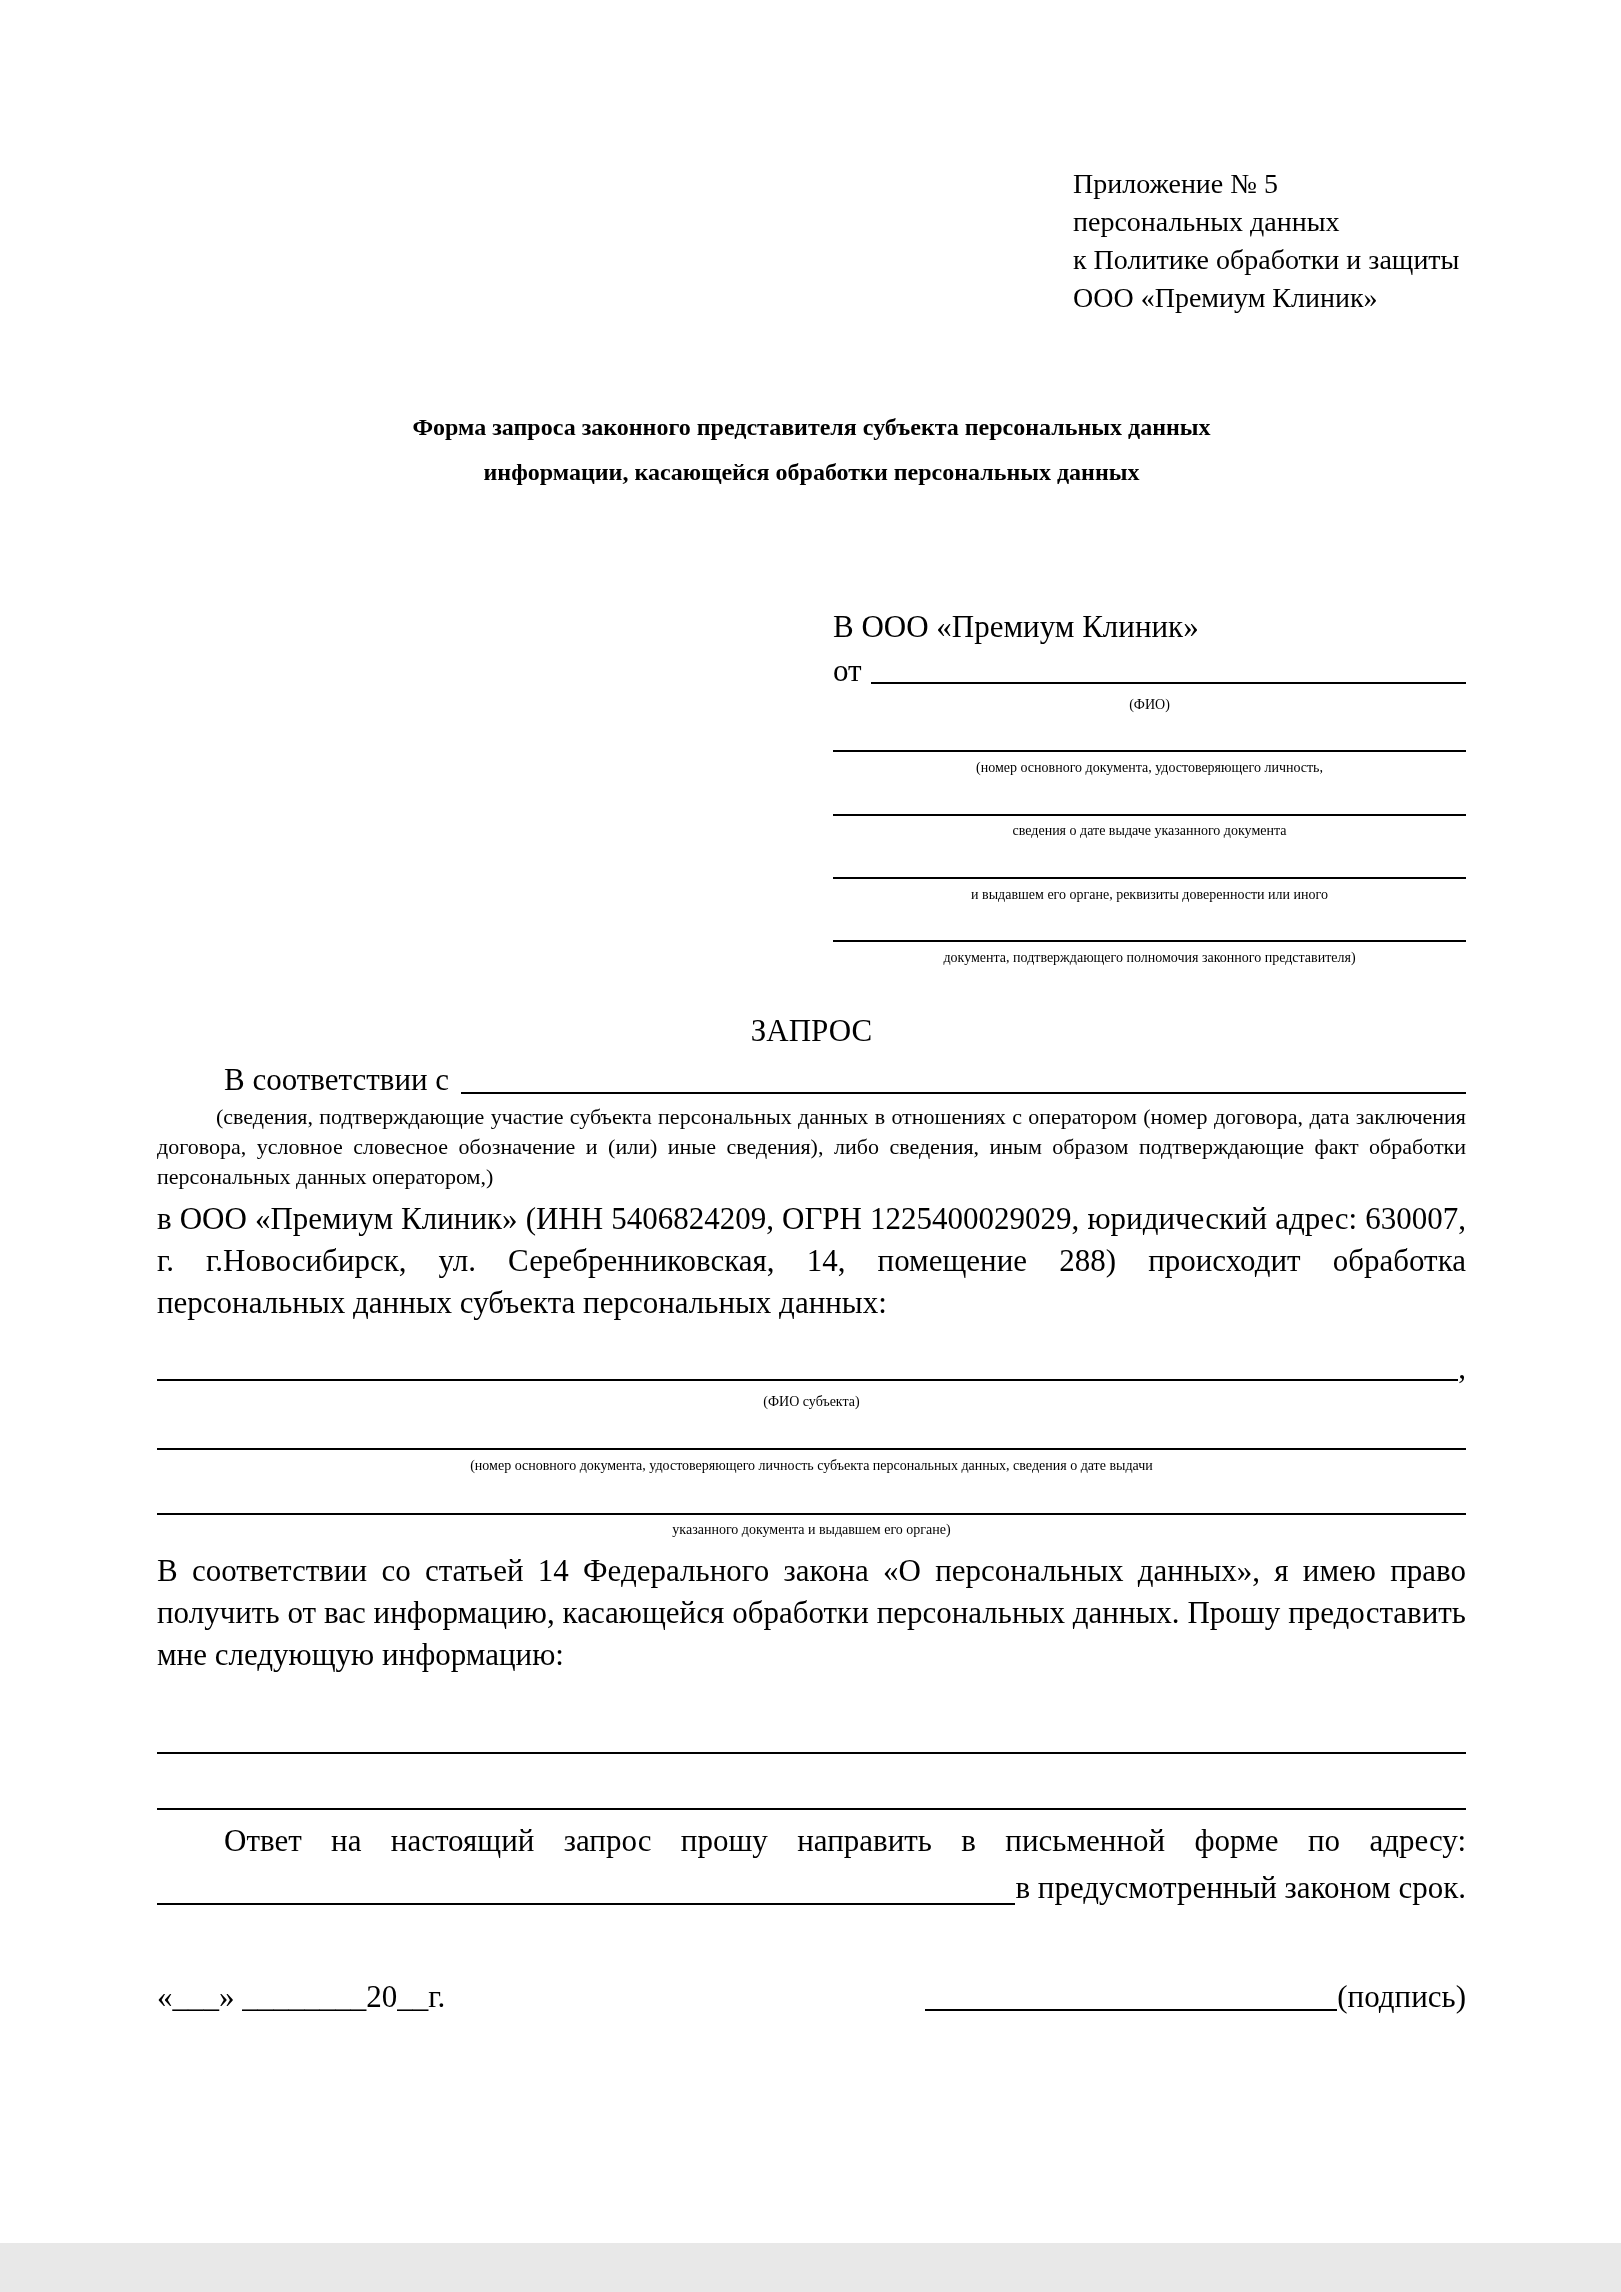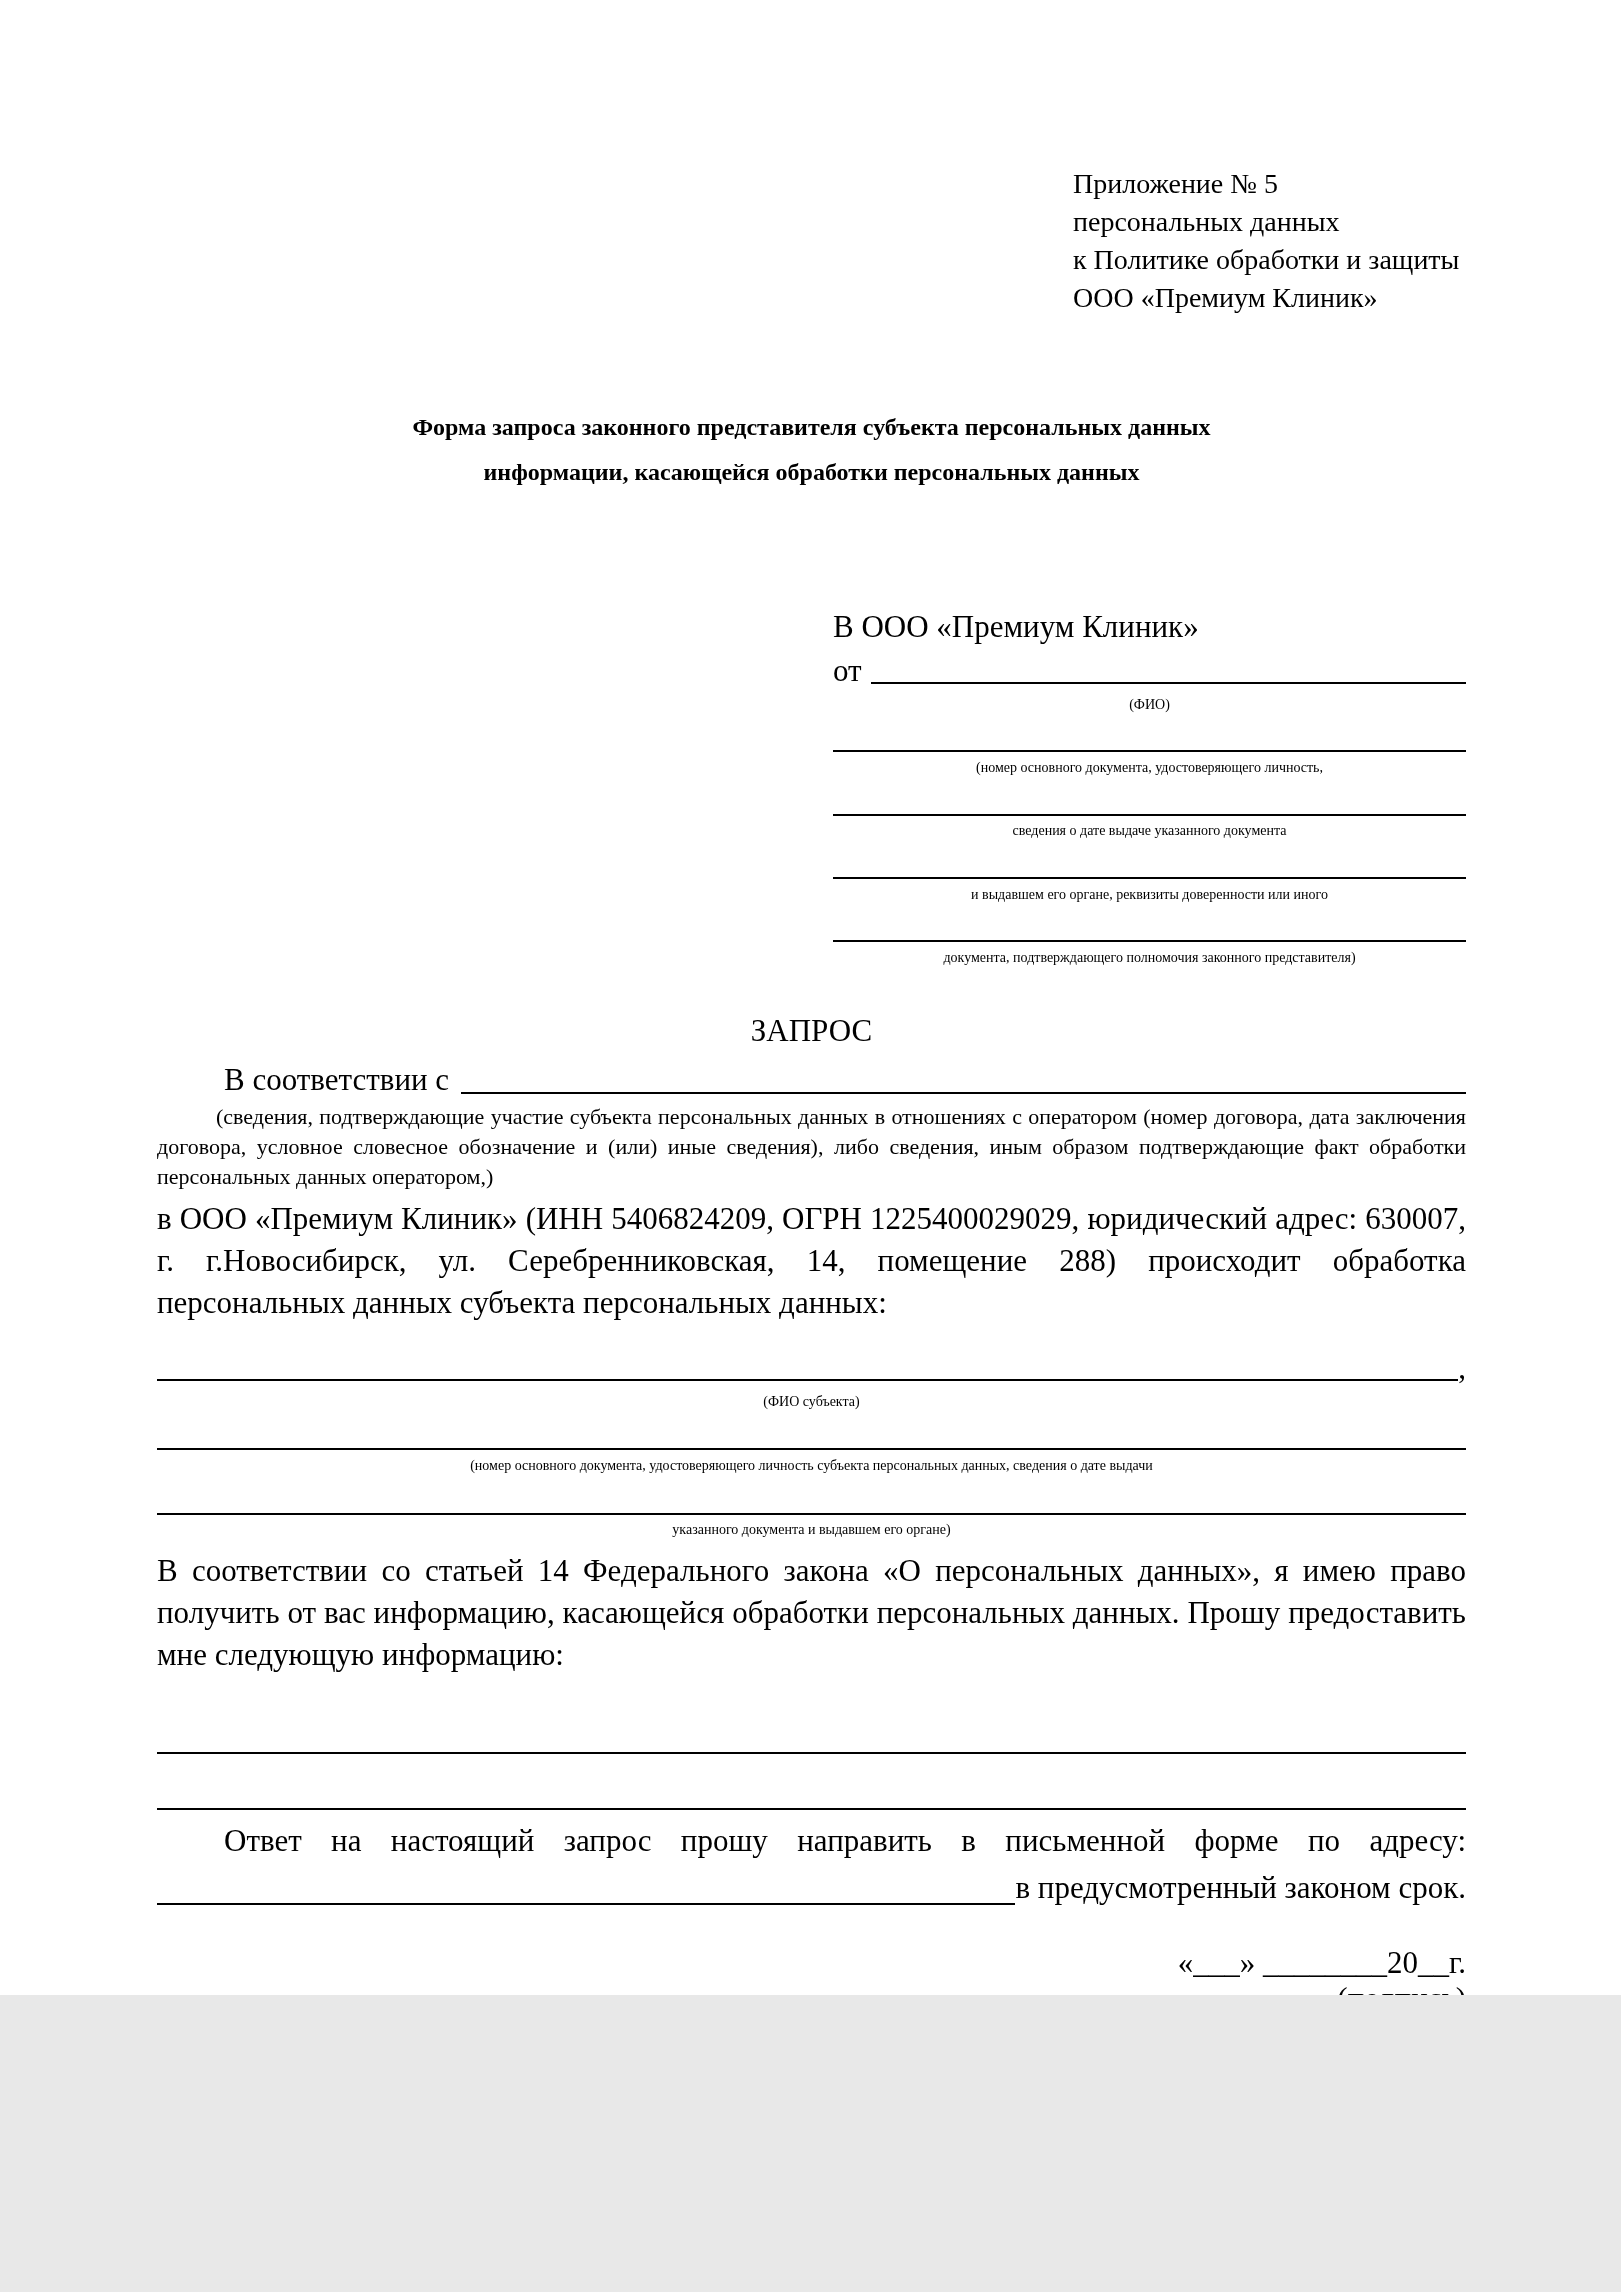--- a/index.html
+++ b/index.html
@@ -1,17 +1,17 @@
 <!DOCTYPE html>
 <html><head>
 <meta charset="utf-8">
 <style>
   html,body{margin:0;padding:0;background:#e8e8e8;}
   .page{
-    width:1621px;height:1995px;box-sizing:border-box;
+    width:1621px;height:2243px;box-sizing:border-box;
     margin:0 auto;background:#ffffff;color:#000;
     padding:165px 155px 0 157px;
     font-family:"Liberation Serif","DejaVu Serif",serif;
     font-size:31px;
   }
   .hdr{margin-left:916px;font-size:28px;line-height:38px;}
   .title{margin-top:88px;text-align:center;font-weight:bold;font-size:24px;line-height:45px;}
   .addr{margin-top:114px;margin-left:676px;}
   .row{display:flex;align-items:flex-end;}
   .fill{flex:1;border-bottom:2.9px solid #000;margin-bottom:4.9px;}
@@ -25,21 +25,21 @@
   .indent{width:67px;}
   .prefix{margin-right:11.8px;white-space:nowrap;}
   .note{font-size:22px;line-height:30px;text-align:justify;text-indent:59px;margin:3.9px 0 0 0;}
   .para{line-height:42px;text-align:justify;margin:5.9px 0 0 0;}
   .subject-row{margin-top:25.5px;}
   .sub-blank{height:33px;}
   .g1{height:76px;}
   .g2{height:54px;}
   .reply{text-align:justify;text-align-last:justify;-moz-text-align-last:justify;text-indent:67px;margin-top:9.8px;}
   .reply2{margin-top:5.9px;line-height:42px;}
-  .footer{margin-top:36px;display:flex;justify-content:space-between;align-items:flex-end;flex-direction:column;}
+  .footer{margin-top:70px;display:flex;justify-content:space-between;align-items:flex-end;}
   .sig{display:flex;align-items:flex-end;}
   .sig-line{width:412px;border-bottom:2.9px solid #000;margin-bottom:4.9px;}
 </style>
 </head>
 <body>
 
 <div class="page">
 
   <div class="hdr">
     <div>Приложение № 5</div>

